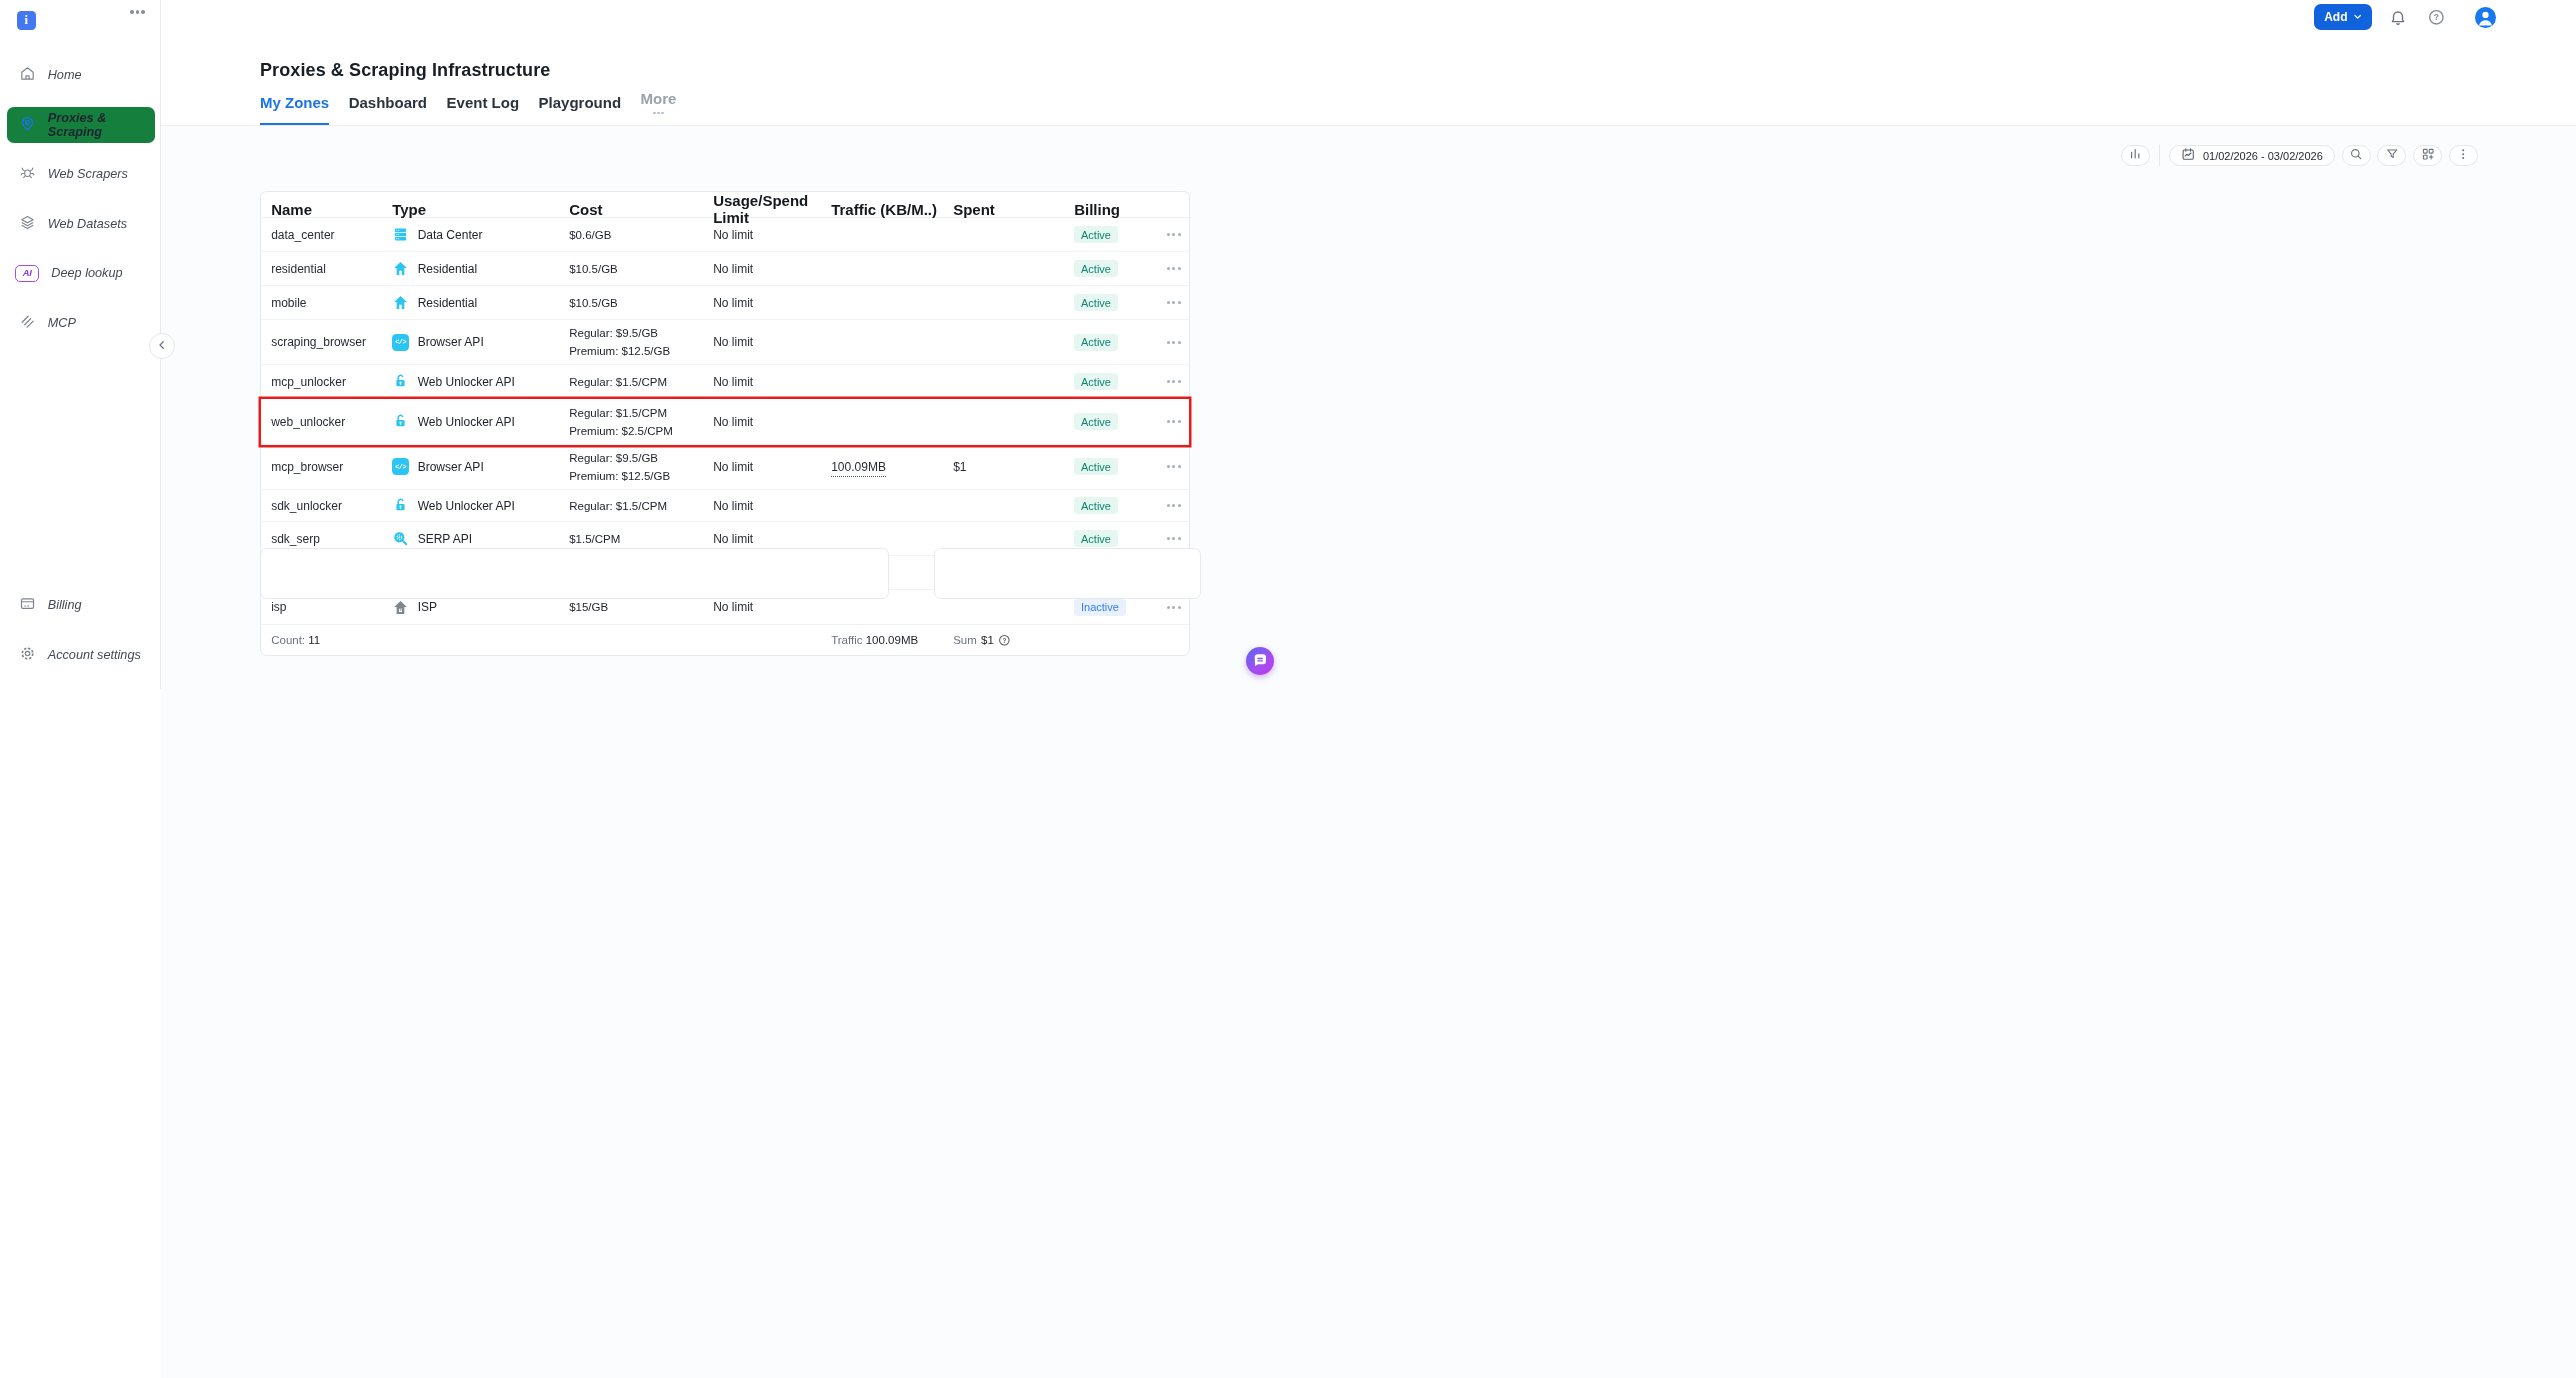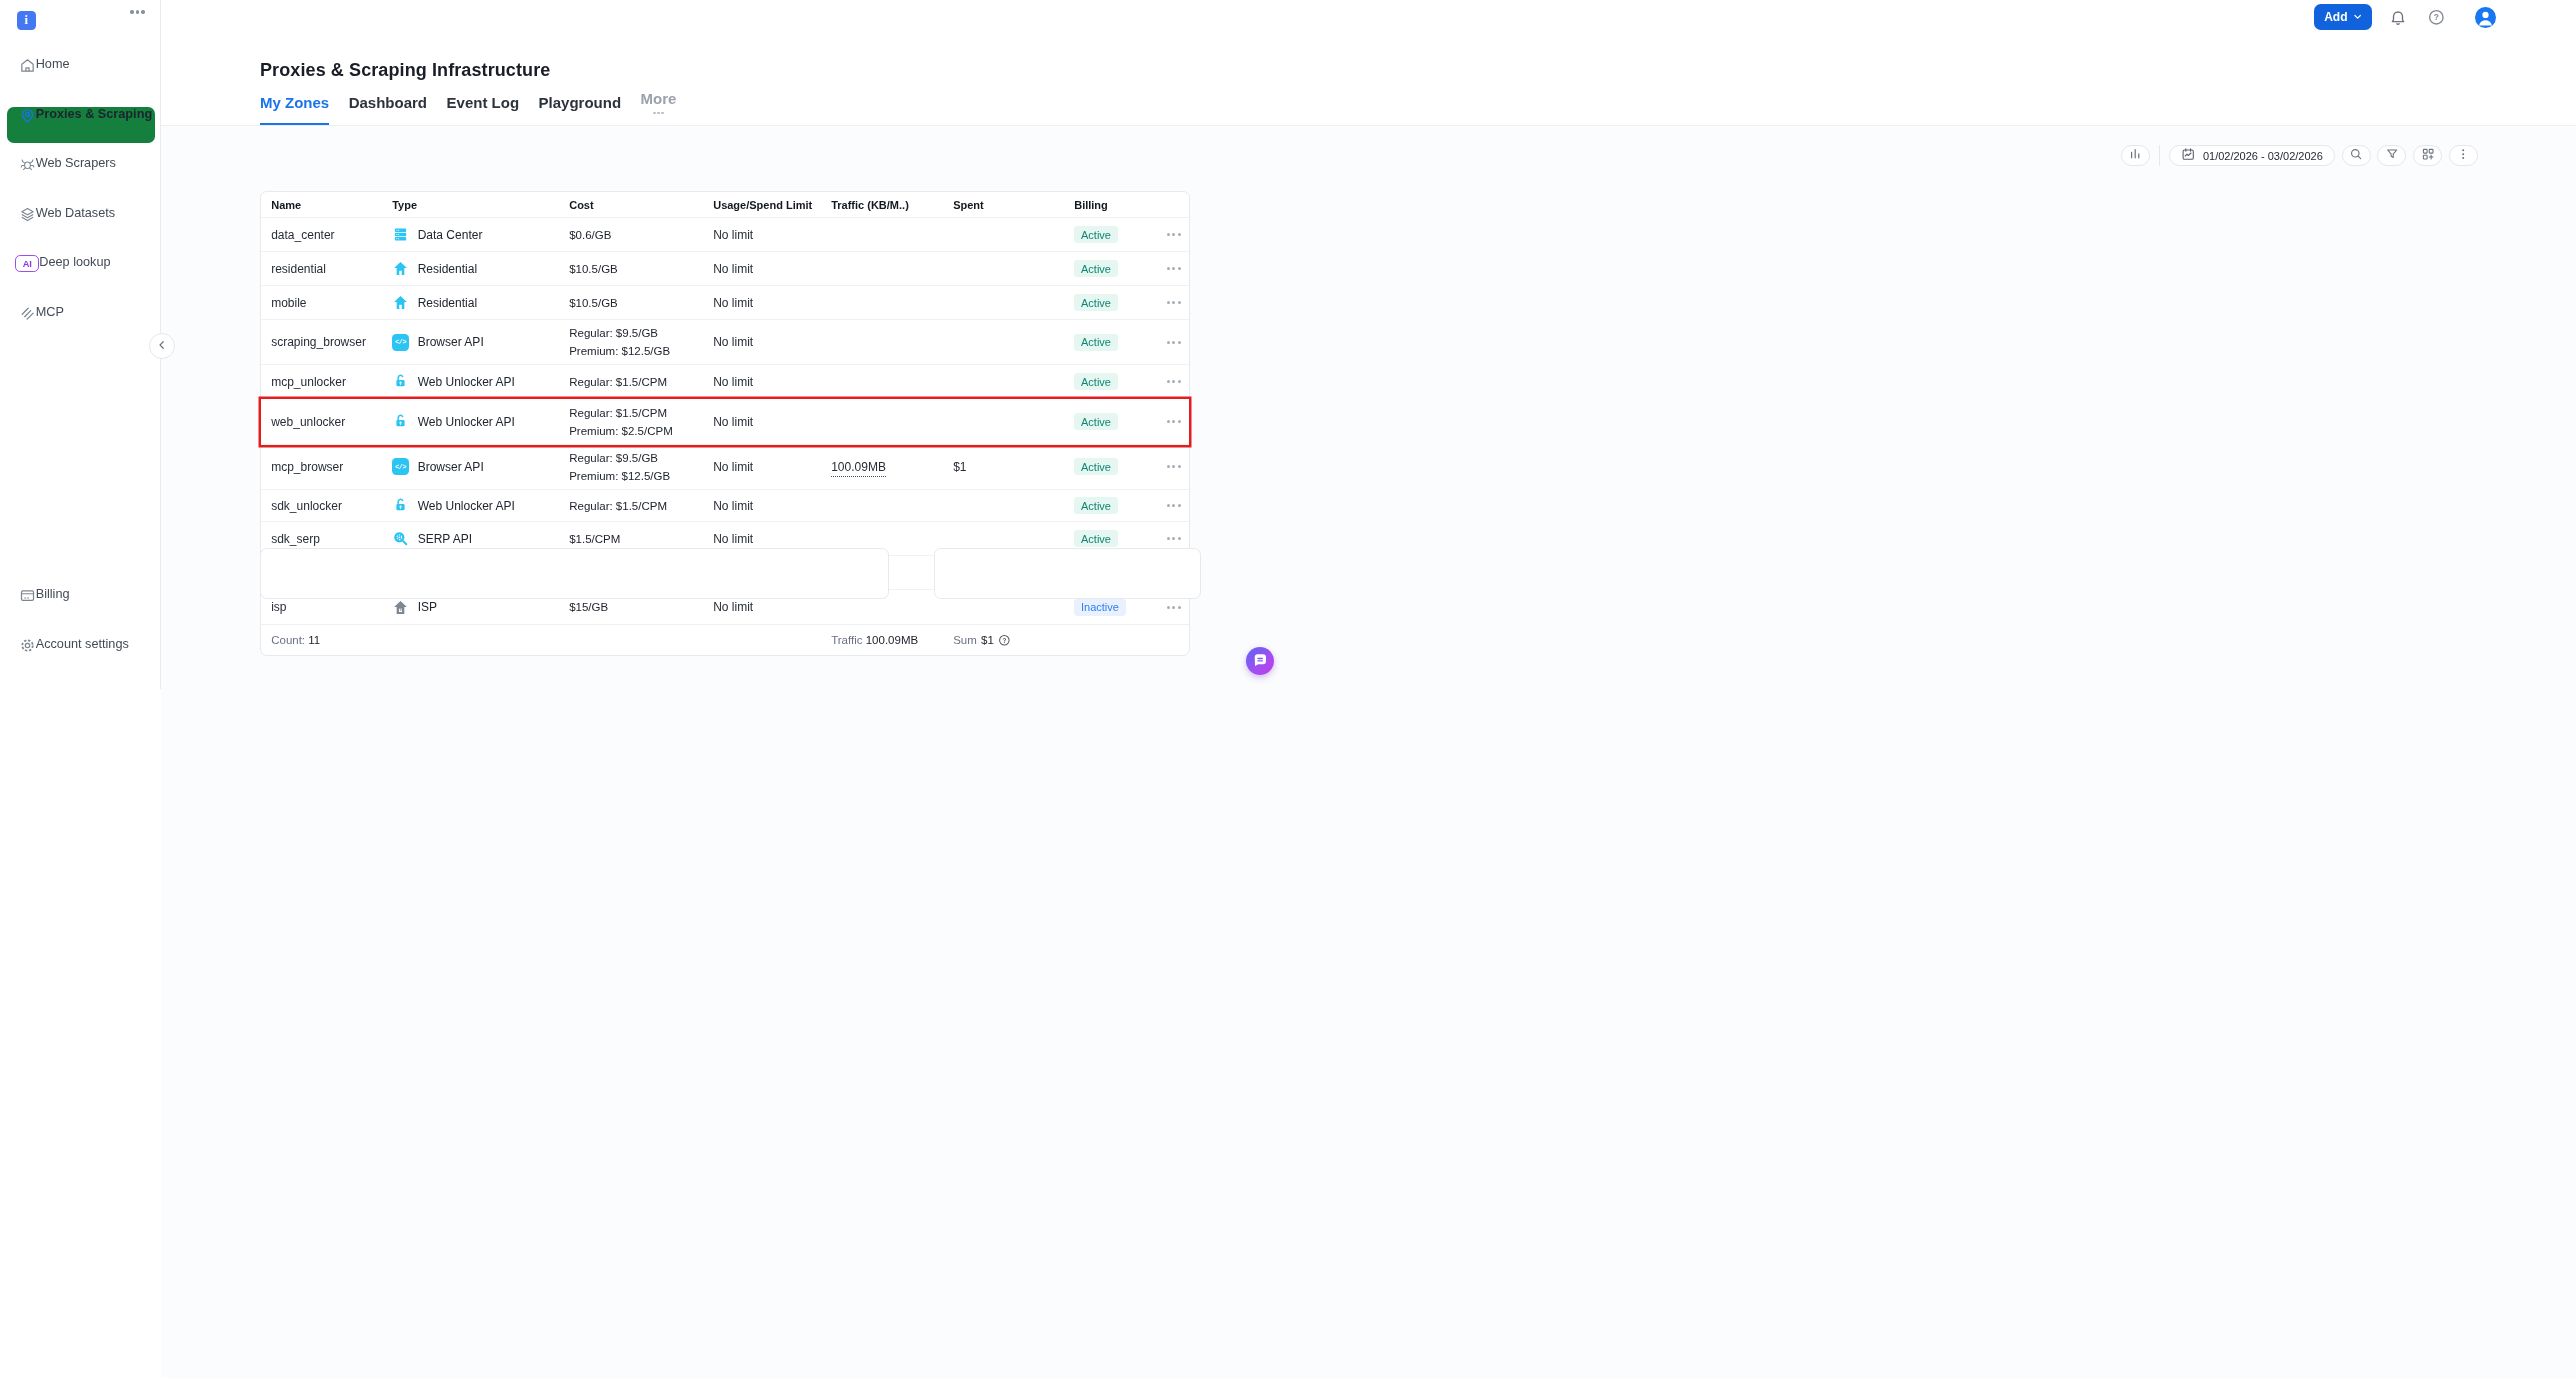--- a/index.html
+++ b/index.html
@@ -10,22 +10,22 @@
   .sidebar { position:absolute; left:0; top:0; width:161px; height:689px;
     background:#fff; border-right:0.8px solid #e9ebee; z-index:5; }
   .logo { position:absolute; left:17px; top:11px; width:18.7px; height:18.7px;
     background:#4478f2; border-radius:4.2px; color:#fff; display:flex;
     align-items:center; justify-content:center;
     font-family:"Liberation Serif", serif; font-weight:700; font-size:12.7px; }
   .side-kebab { position:absolute; right:15.3px; top:10.2px; display:flex; gap:2.1px; cursor:pointer; }
   .side-kebab i { width:3.4px; height:3.4px; border-radius:50%; background:#8a9199; }
   .nav-top { position:absolute; top:57px; left:0; right:0; }
   .nav-bottom { position:absolute; top:587px; left:0; right:0; }
-  .nav-item { height:36px; margin-bottom:13.6px; display:flex; align-items:flex-start;
-    padding-left:18.7px; font-size:12.7px; color:#424a56; cursor:pointer; }
+  .nav-item { height:36px; margin-bottom:13.6px; display:flex; align-items:center;
+    gap:12px; padding-left:18.7px; font-size:12.7px; color:#424a56; cursor:pointer;font-style:italic; }
   .nav-item svg { flex:0 0 auto; }
   .nav-item.active { background:#15803d; border-radius:6.8px; margin-left:6.8px;
     margin-right:5.1px; padding-left:12px; color:#1b2430; font-weight:700; }
   .ai-badge { width:24px; height:17px; border:1.3px solid #9a4ef2; border-radius:5.1px;
     color:#8b35ec; font-size:9.3px; font-weight:700; display:flex; align-items:center;
     justify-content:center; margin-left:-3.4px; }
   .collapse-btn { position:absolute; left:149px; top:333px; width:26px; height:26px;
     border-radius:50%; background:#fff; border:0.8px solid #e5e7ea; z-index:6;
     display:flex; align-items:center; justify-content:center; cursor:pointer; }
 
@@ -61,21 +61,21 @@
   .tool-sep { width:0.8px; height:20.4px; background:#e6e8ec; margin:0 2.5px; }
   .date-btn { display:flex; align-items:center; gap:7.6px; padding:0 11px;
     font-size:11px; color:#1f242e; }
 
   
   .card { position:absolute; left:99px; top:191px; width:930px; background:#fff;
     border:0.8px solid #e7e9ec; border-radius:6.8px; }
   .grid-row { display:grid;
     grid-template-columns:121px 177px 144px 118px 122px 121px 81px 1fr;
     padding:0 6.8px 0 10.2px; align-items:center; }
-  .thead { height:26px; font-size:11px; font-weight:700; color:#14181f;
+  .thead { height:26px; font-size:15px; font-weight:700; color:#14181f;
     border-bottom:0.8px solid #eef0f2; }
   .trow { min-height:34px; border-bottom:0.8px solid #f1f2f4; font-size:12px;
     color:#272c36; background:#fff; }
   .trow:last-of-type { border-bottom:none; }
   .trow.tall51 { min-height:43px; }
   .trow.tall49 { min-height:42px; }
   .trow.tall52 { min-height:44px; }
   .trow.short { min-height:32px; }
   .trow.hl { position:relative; z-index:2; box-shadow:0 0 0 2.5px #e41c1c; }
   .type-cell { display:flex; align-items:center; gap:8.5px; color:#20252e; }

